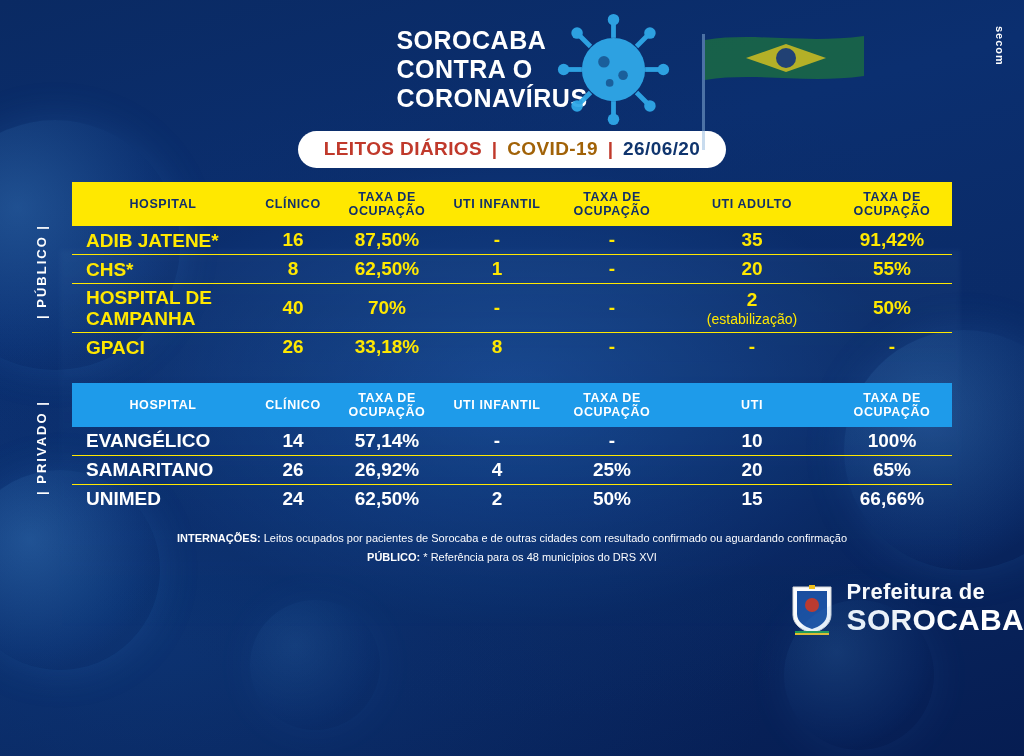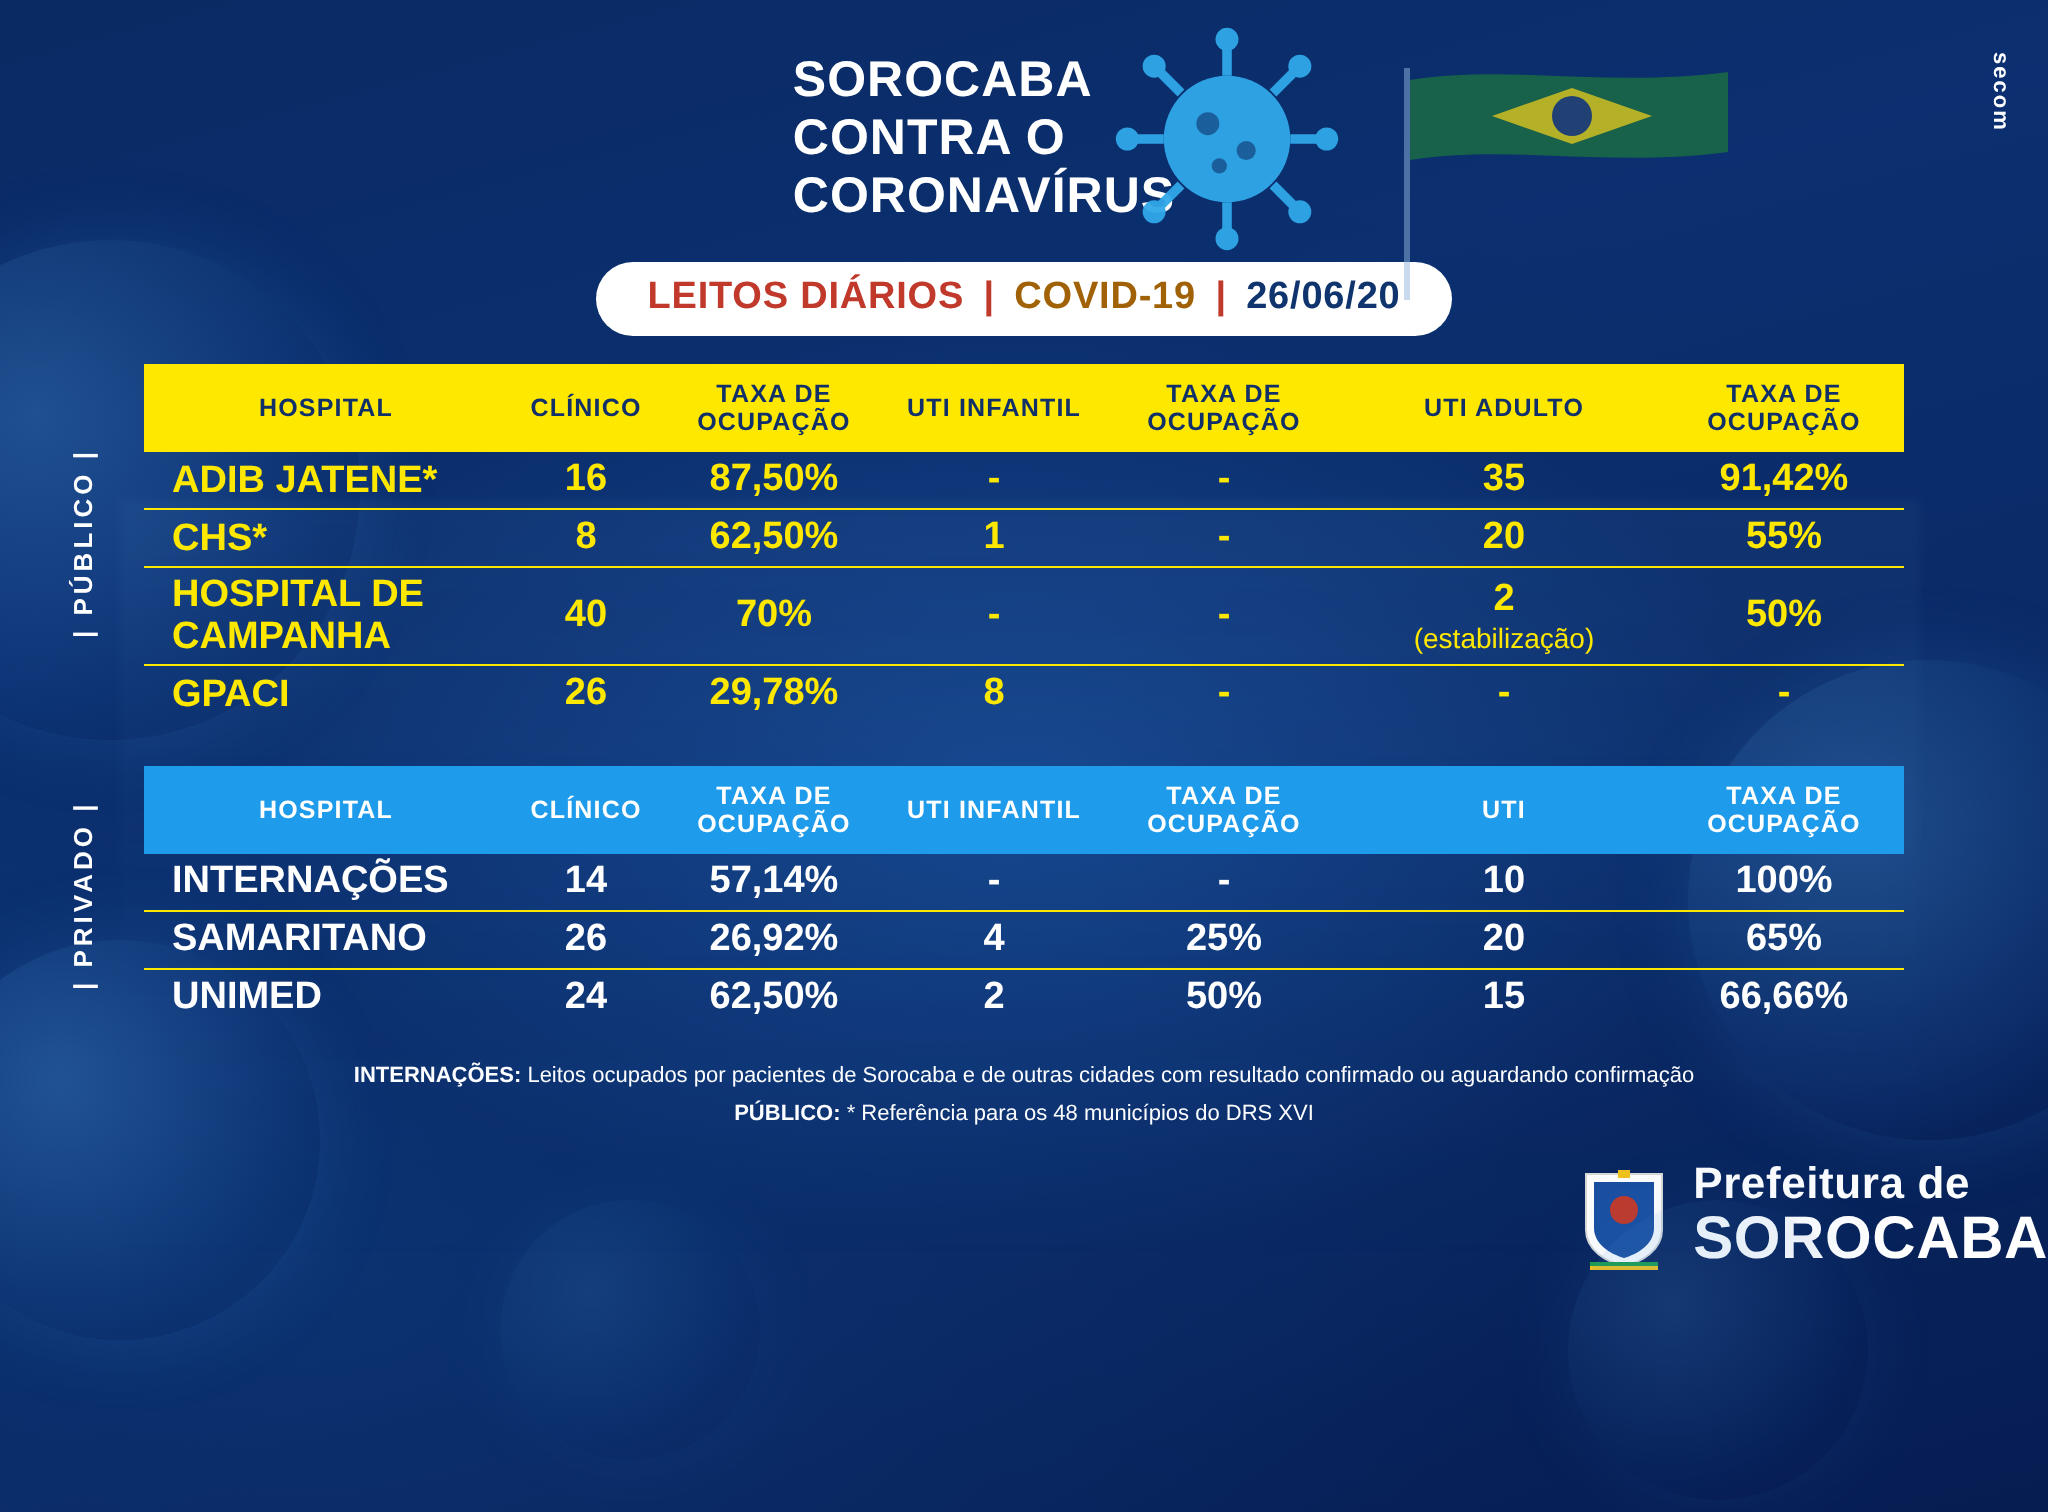--- a/index.html
+++ b/index.html
@@ -317,21 +317,21 @@
           <td>-</td>
           <td>
             <span>2</span>
             <span class="sub">(estabilização)</span>
           </td>
           <td>50%</td>
         </tr>
         <tr>
           <td class="hosp">GPACI</td>
           <td>26</td>
-          <td>29,78%</td>
+          <td>33,18%</td>
           <td>8</td>
           <td>-</td>
           <td>-</td>
           <td>-</td>
         </tr>
       </tbody>
     </table>
   </div>
 
   <div class="table-block" style="margin-top:22px;">
@@ -352,21 +352,21 @@
           <th>CLÍNICO</th>
           <th>TAXA DE OCUPAÇÃO</th>
           <th>UTI INFANTIL</th>
           <th>TAXA DE OCUPAÇÃO</th>
           <th>UTI</th>
           <th>TAXA DE OCUPAÇÃO</th>
         </tr>
       </thead>
       <tbody>
         <tr>
-          <td class="hosp">INTERNAÇÕES</td>
+          <td class="hosp">EVANGÉLICO</td>
           <td>14</td>
           <td>57,14%</td>
           <td>-</td>
           <td>-</td>
           <td>10</td>
           <td>100%</td>
         </tr>
         <tr>
           <td class="hosp">SAMARITANO</td>
           <td>26</td>

